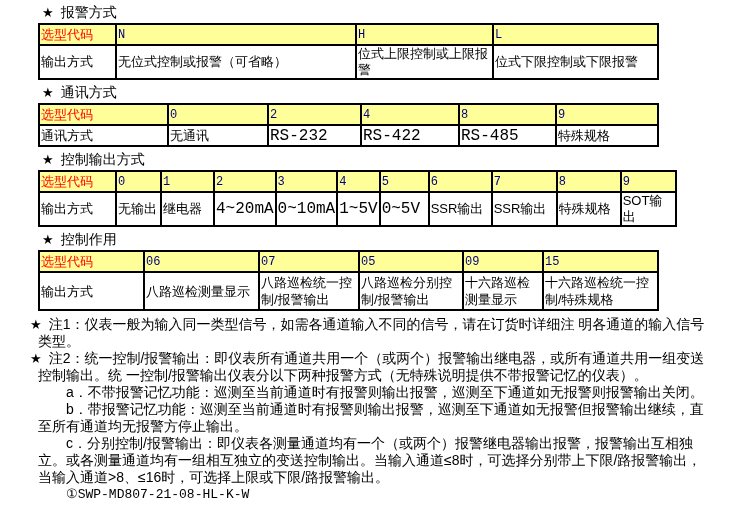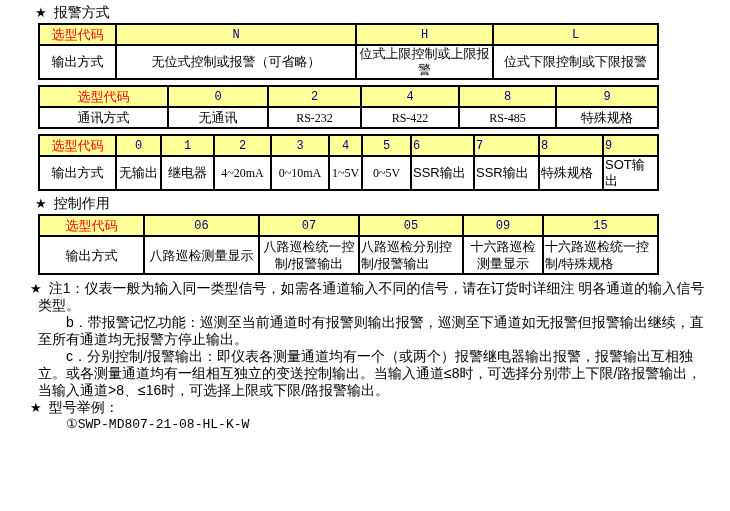--- a/index.html
+++ b/index.html
@@ -2,31 +2,31 @@
 <html><head>
 <meta charset="utf-8">
 <style>
   html,body{margin:0;padding:0;}
   body{
     width:730px;height:511px;background:#ffffff;color:#000;
     font-family:"Liberation Sans",sans-serif;font-size:14px;
     overflow:hidden;
   }
   .content{padding:4px 20px 0 38px;}
-  .sec-title{margin:1px 5px 3px;line-height:15px;font-size:14px;text-indent:-8px;}
+  .sec-title{margin:1px 12px 3px;line-height:15px;font-size:14px;text-indent:-8px;}
   .star{margin-right:7px;font-size:13px;}
   table{border-collapse:collapse;table-layout:fixed;margin:0 0 5px 0;}
   td{
-    border:2px solid #000;height:19px;text-align:center;
+    border:2px solid #000;height:19px;text-align:left;
     padding:0 1px;font-size:13px;overflow:hidden;line-height:16px;
   }
   tr.hdr td{background:#FFFF99;}
   .lbl{color:#FF0000;}
   .code{font-family:"Liberation Mono","DejaVu Sans Mono",monospace;color:#000080;font-size:12px;}
-  .val{font-family:Liberation Serif, serif;color:#000;font-size:12px;}
+  .val{font-family:Liberation Mono, monospace;color:#000;font-size:16px;}
   .al{text-align:left;}
   #table-control-action td.body-cell{height:36px;line-height:17px;}
   .notes{margin-top:3px;}
   .note{margin:0;line-height:17px;font-size:14px;}
   .hang{text-indent:-8px;}
   .indent{text-indent:28px;}
   .model-code{margin:0 0 0 28px;line-height:17px;font-family:"Liberation Mono","DejaVu Sans Mono",monospace;font-size:13px;}
 </style>
 </head>
 <body>
@@ -50,20 +50,21 @@
     </tr>
     <tr>
       <td>输出方式</td>
       <td>无位式控制或报警（可省略）</td>
       <td>位式上限控制或上限报警</td>
       <td>位式下限控制或下限报警</td>
     </tr>
   </tbody>
     </table>
 
+  <p class="sec-title hang"><span class="star">★</span><span>通讯方式</span></p>
   <table id="table-communication-mode">
     <colgroup>
         <col style="width:129px">
         <col style="width:100px">
         <col style="width:93px">
         <col style="width:98px">
         <col style="width:97px">
         <col style="width:102px">
       </colgroup>
     <tbody>
@@ -79,20 +80,21 @@
       <td>通讯方式</td>
       <td>无通讯</td>
       <td class="val">RS-232</td>
       <td class="val">RS-422</td>
       <td class="val">RS-485</td>
       <td>特殊规格</td>
     </tr>
   </tbody>
     </table>
 
+  <p class="sec-title hang"><span class="star">★</span><span>控制输出方式</span></p>
   <table id="table-control-output-mode">
     <colgroup>
         <col style="width:77px">
         <col style="width:45px">
         <col style="width:53px">
         <col style="width:57px">
         <col style="width:58px">
         <col style="width:33px">
         <col style="width:49px">
         <col style="width:63px">
@@ -155,23 +157,24 @@
       <td class="body-cell">八路巡检统一控制/报警输出</td>
       <td class="body-cell al">八路巡检分别控制/报警输出</td>
       <td class="body-cell">十六路巡检测量显示</td>
       <td class="body-cell al">十六路巡检统一控制/特殊规格</td>
     </tr>
   </tbody>
     </table>
 
   <div class="notes">
     <p class="note hang"><span class="star">★</span><span>注1：仪表一般为输入同一类型信号，如需各通道输入不同的信号，请在订货时详细注 明各通道的输入信号类型。</span></p>
+    <p class="note hang"><span class="star">★</span><span>注2：统一控制/报警输出：即仪表所有通道共用一个（或两个）报警输出继电器，或所有通道共用一组变送控制输出。统 一控制/报警输出仪表分以下两种报警方式（无特殊说明提供不带报警记忆的仪表）。</span></p>
+    <p class="note indent">a．不带报警记忆功能：巡测至当前通道时有报警则输出报警，巡测至下通道如无报警则报警输出关闭。</p>
     <p class="note indent">b．带报警记忆功能：巡测至当前通道时有报警则输出报警，巡测至下通道如无报警但报警输出继续，直至所有通道均无报警方停止输出。</p>
     <p class="note indent">c．分别控制/报警输出：即仪表各测量通道均有一个（或两个）报警继电器输出报警，报警输出互相独立。或各测量通道均有一组相互独立的变送控制输出。当输入通道≤8时，可选择分别带上下限/路报警输出，当输入通道&gt;8、≤16时，可选择上限或下限/路报警输出。</p>
   </div>
 
   <div>
-    <p class="note hang"><span class="star">★</span><span>型号举例：</span></p>
     <p class="model-code">①SWP-MD807-21-08-HL-K-W</p>
 
   </div>
 
 </div>
 
 </body></html>

